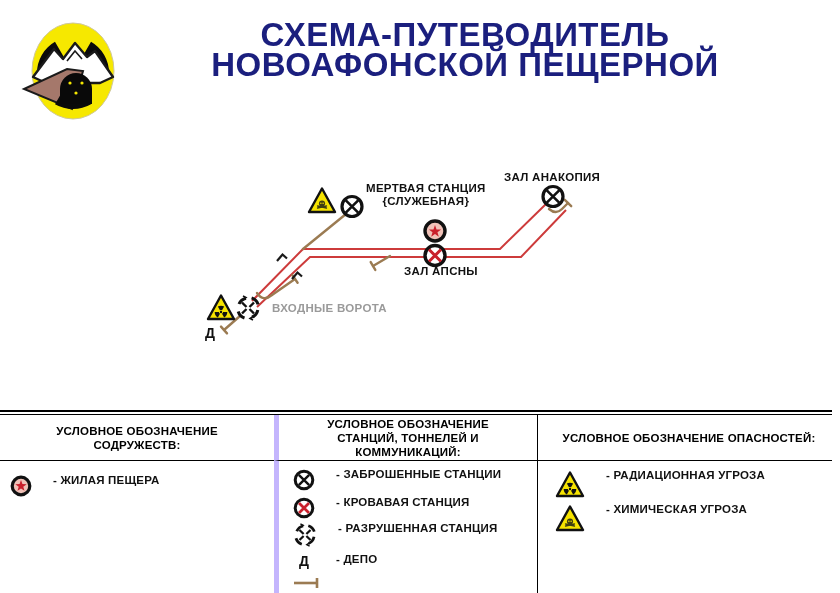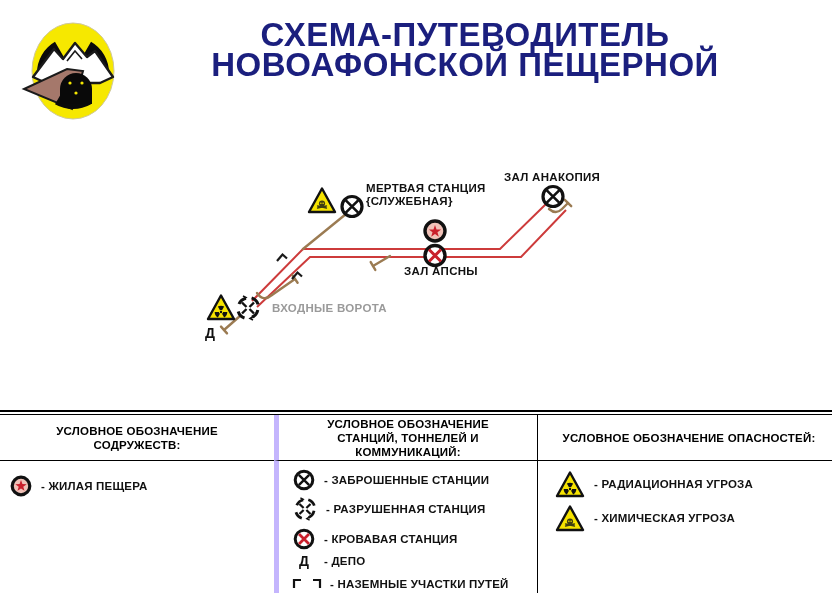--- a/index.html
+++ b/index.html
@@ -22,21 +22,21 @@
   
   #legend{position:absolute;left:0;top:382px;width:840px;border-top:2px solid #000;margin-top:28px;}
   #legend-inner{margin-top:2px;border-top:1px solid #000;border-bottom:2px solid #000;}
   .lg-grid{display:grid;grid-template-columns:274px 264px 302px;}
   .lg-cell{box-sizing:border-box;}
   .lg-cell.mid{border-left:5px solid #c4b5fd;border-right:1px solid #000;}
   .lg-head{height:46px;display:flex;align-items:center;justify-content:center;
            text-align:center;font-weight:bold;font-size:11.5px;letter-spacing:.2px;
            padding:0 18px;line-height:14px;border-bottom:1px solid #000;}
   .lg-grid.body .lg-cell{border-bottom:none;height:154px;}
-  .lg-item{display:flex;align-items:center;gap:8px;font-weight:bold;
+  .lg-item{display:flex;align-items:flex-start;gap:20px;font-weight:bold;
            font-size:11.5px;letter-spacing:.2px;color:#111;}
   .lg-icon{flex:0 0 auto;display:flex;align-items:center;justify-content:center;}
   .depot-glyph{font-weight:bold;font-size:14px;width:24px;text-align:center;}
   .two-line .second{display:block;padding-left:13px;}
 
   .c1-body{padding:13px 0 0 9px;}
   .c2-body{padding:7px 0 0 13px;}
   .c2-body .lg-item{margin-bottom:4px;}
   .c2-body .row1{margin-bottom:4px;}
   .c2-body .row2{margin-bottom:5px;}
@@ -149,21 +149,21 @@
       <circle cx="435" cy="231" r="10" fill="#f0c2b8" stroke="#111" stroke-width="3.4"></circle>
       <use href="#def-star" fill="#c9202c" transform="translate(435,231.5)"></use>
     </g>
     <g>
       <circle cx="435" cy="255.5" r="10" fill="#fff" stroke="#111" stroke-width="3.4"></circle>
       <path d="M429,249.5 L441,261.5 M441,249.5 L429,261.5" stroke="#c9202c" stroke-width="3" fill="none"></path>
     </g>
     <use href="#def-broken" transform="translate(248,308)"></use>
   </svg>
 
-  <div class="map-label" style="left:366px;top:182px;">
+  <div class="map-label" style="left:366px;top:182px;text-align:center;">
     <div>МЕРТВАЯ СТАНЦИЯ</div>
     <div>{СЛУЖЕБНАЯ}</div>
   </div>
   <div class="map-label" style="left:504px;top:171px;">ЗАЛ АНАКОПИЯ</div>
   <div class="map-label" style="left:404px;top:265px;">ЗАЛ АПСНЫ</div>
   <div class="map-label gray" style="left:272px;top:302px;">ВХОДНЫЕ ВОРОТА</div>
   <div class="map-label depot" style="left:205px;top:327px;">Д</div>
 
   <div id="legend">
     <div id="legend-inner">
@@ -189,48 +189,40 @@
         <div class="lg-cell mid c2-body">
           <div class="lg-item row1">
             <span class="lg-icon">
               <svg width="24" height="24" viewBox="-12 -12 24 24">
                 <circle r="8.8" fill="#fff" stroke="#111" stroke-width="3"></circle>
                 <path d="M-5.2,-5.2 L5.2,5.2 M5.2,-5.2 L-5.2,5.2" stroke="#111" stroke-width="2.4" fill="none"></path>
               </svg>
             </span>
             <span>- ЗАБРОШЕННЫЕ СТАНЦИИ</span>
           </div>
-          <div class="lg-item row2">
-            <span class="lg-icon">
-              <svg width="26" height="26" viewBox="-13 -13 26 26">
-                <use href="#def-broken" transform="scale(0.92)"></use>
-              </svg>
-            </span>
-            <span>- РАЗРУШЕННАЯ СТАНЦИЯ</span>
-          </div>
           <div class="lg-item row3">
             <span class="lg-icon">
               <svg width="24" height="24" viewBox="-12 -12 24 24">
                 <circle r="8.8" fill="#fff" stroke="#111" stroke-width="3"></circle>
                 <path d="M-5,-5 L5,5 M5,-5 L-5,5" stroke="#c9202c" stroke-width="2.8" fill="none"></path>
               </svg>
             </span>
             <span>- КРОВАВАЯ СТАНЦИЯ</span>
           </div>
+          <div class="lg-item row2">
+            <span class="lg-icon">
+              <svg width="26" height="26" viewBox="-13 -13 26 26">
+                <use href="#def-broken" transform="scale(0.92)"></use>
+              </svg>
+            </span>
+            <span>- РАЗРУШЕННАЯ СТАНЦИЯ</span>
+          </div>
           <div class="lg-item row4">
             <span class="lg-icon depot-glyph">Д</span>
             <span>- ДЕПО</span>
-          </div>
-          <div class="lg-item row5">
-            <span class="lg-icon">
-              <svg width="30" height="18" viewBox="-15 -9 30 18">
-                <path d="M-13,4 L-13,-4 L-6,-4 M6,-4 L13,-4 L13,4" fill="none" stroke="#111" stroke-width="2.2"></path>
-              </svg>
-            </span>
-            <span>- НАЗЕМНЫЕ УЧАСТКИ ПУТЕЙ</span>
           </div>
           <div class="lg-item two-line">
             <span class="lg-icon">
               <svg width="34" height="16" viewBox="-17 -8 34 16">
                 <line x1="-15" y1="0" x2="8" y2="0" stroke="#9b7b52" stroke-width="2.6"></line>
                 <line x1="8" y1="-5" x2="8" y2="5" stroke="#9b7b52" stroke-width="2.6"></line>
               </svg>
             </span>
           </div>
         </div>

